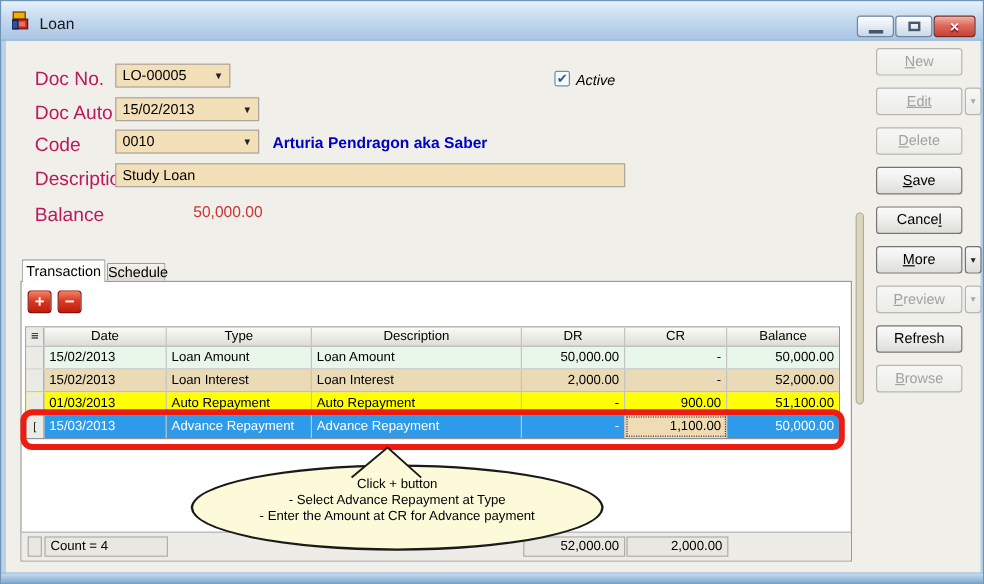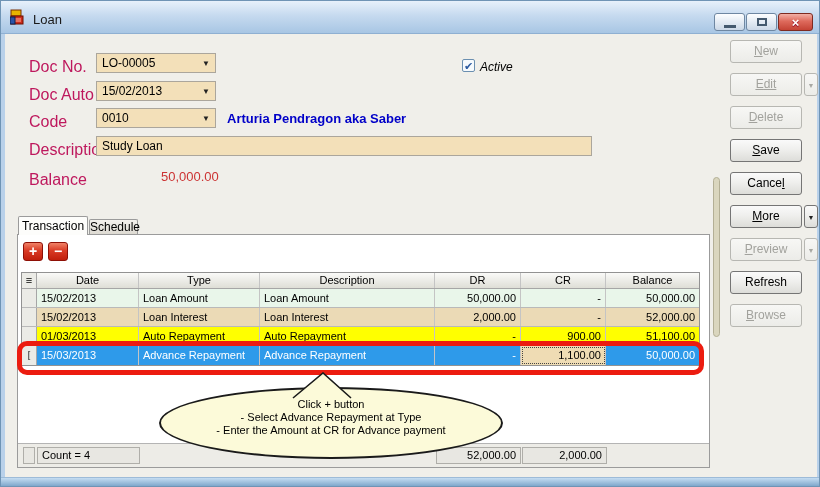--- a/index.html
+++ b/index.html
@@ -137,40 +137,40 @@
       </div>
     <div class="winbtn close">
         <span>×</span>
       </div>
   </div>
 
   <div class="client"></div>
   <div class="bottom-border"></div>
 
   <span class="flabel" style="left:28px; top:57px;">Doc No.</span>
-  <div class="field combo" style="left:95px; top:52px; width:120px;">
+  <div class="field combo" style="left:95px; top:52px; width:96px;">
     <span>LO-00005</span>
     <span class="combo-arrow">▼</span>
   </div>
 
   <span class="flabel" style="left:28px; top:85px;">Doc Auto</span>
   <div class="field combo" style="left:95px; top:80px; width:120px;">
     <span>15/02/2013</span>
     <span class="combo-arrow">▼</span>
   </div>
 
   <span class="flabel" style="left:28px; top:112px;">Code</span>
   <div class="field combo" style="left:95px; top:107px; width:120px;">
     <span>0010</span>
     <span class="combo-arrow">▼</span>
   </div>
   <span class="name-text">Arturia Pendragon aka Saber</span>
 
   <span class="flabel" style="left:28px; top:140px;">Description</span>
-  <div class="field" style="left:95px; top:135px; width:496px;">
+  <div class="field" style="left:95px; top:135px; width:425px;">
     <span>Study Loan</span>
   </div>
 
   <span class="flabel" style="left:28px; top:170px;">Balance</span>
   <span class="balance-value">50,000.00</span>
 
   <div class="checkbox">
     <span>✔</span>
   </div>
   <span class="check-label">Active</span>

